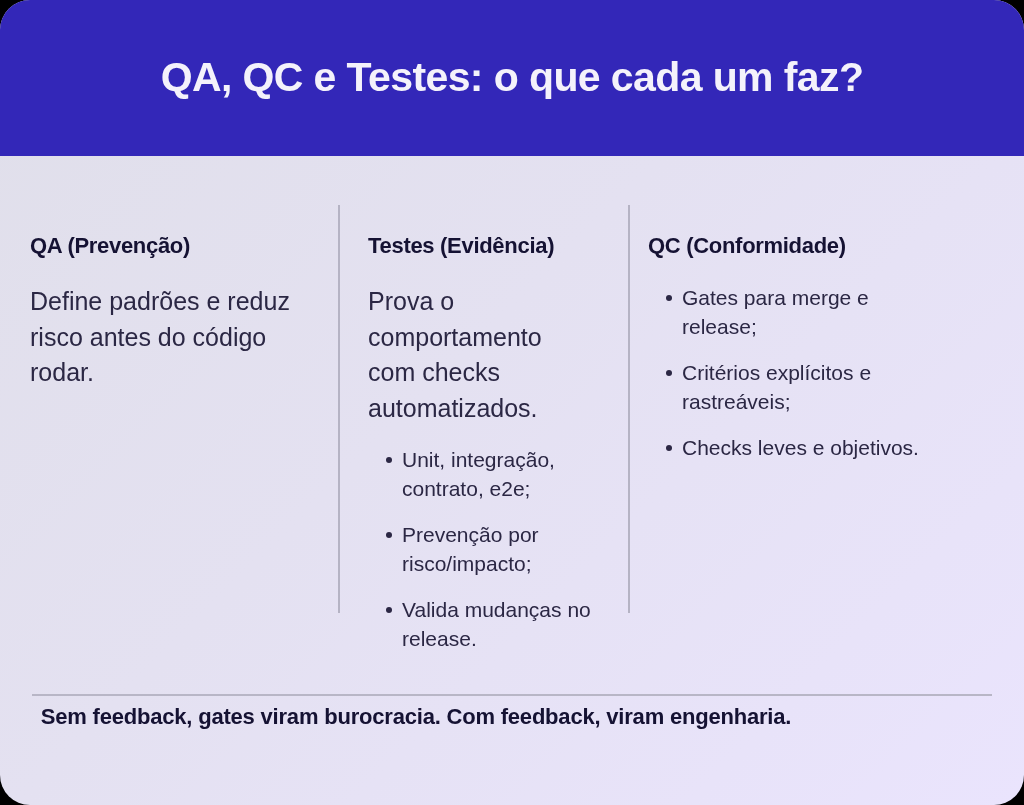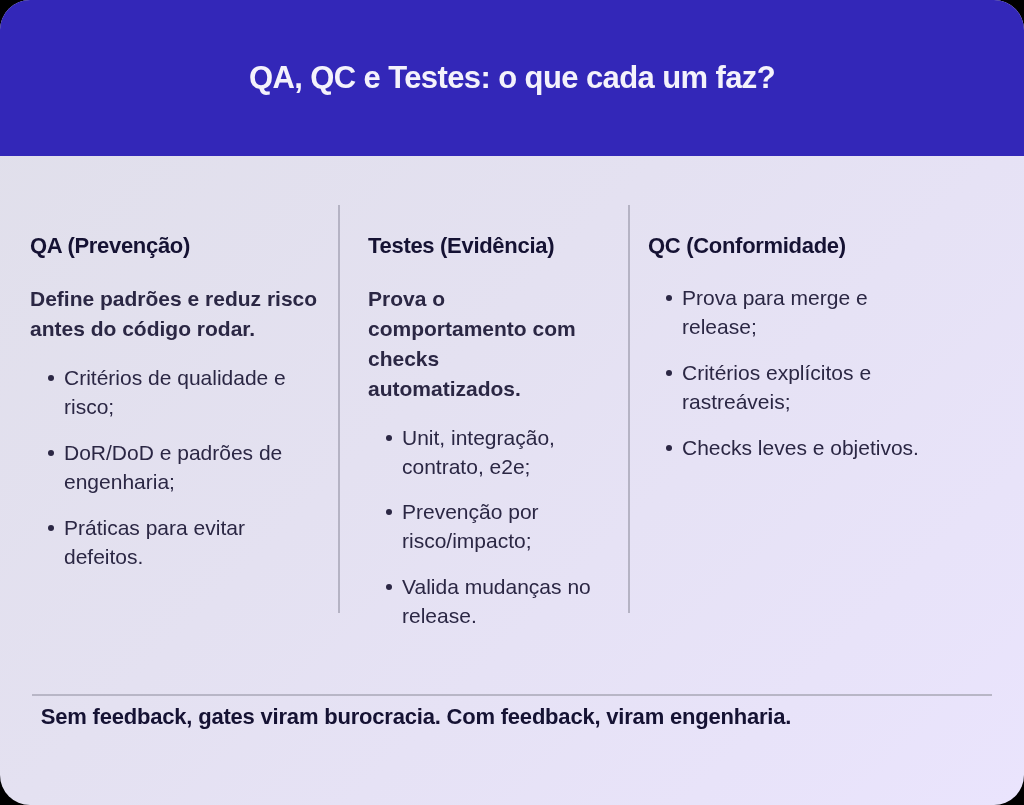--- a/index.html
+++ b/index.html
@@ -31,21 +31,21 @@
     top: 0;
     width: 1024px;
     height: 156px;
     background: #3327B8;
     display: flex;
     align-items: center;
     justify-content: center;
   }
   #header-title {
     color: #F4F2FB;
-    font-size: 31px;
+    font-size: 41px;
     font-weight: bold;
     letter-spacing: -0.6px;
     text-align: center;
     line-height: 1.1;
     margin: 0;
     padding: 0 40px;
   }
 
   
   #columns {
@@ -76,24 +76,24 @@
   .col-heading {
     color: #151233;
     font-size: 22px;
     font-weight: bold;
     letter-spacing: -0.3px;
     line-height: 1.15;
     margin: 0 0 26px 0;
   }
   .col-desc {
     color: #2B2744;
-    font-size: 21px;
+    font-size: 25px;
     line-height: 1.42;
     margin: 0 0 20px 0;
-    font-weight: 700;
+    font-weight: 400;
   }
   .col-list {
     list-style: none;
     margin: 0;
     padding: 0 0 0 18px;
   }
   .col-list li {
     position: relative;
     color: #2B2744;
     font-size: 21px;
@@ -141,45 +141,40 @@
 
   <div id="header-band">
     <h1 id="header-title">QA, QC e Testes: o que cada um faz?</h1>
   </div>
 
   <div id="columns">
 
     <div class="column col-1">
       <h2 class="col-heading">QA (Prevenção)</h2>
       <p class="col-desc">Define padrões e reduz risco antes do código rodar.</p>
-      <ul class="col-list">
-        <li>Critérios de qualidade e risco;</li>
-        <li>DoR/DoD e padrões de engenharia;</li>
-        <li>Práticas para evitar defeitos.</li>
-      </ul>
     </div>
 
     <div class="divider"></div>
 
     <div class="column col-2">
       <h2 class="col-heading">Testes (Evidência)</h2>
       <p class="col-desc">Prova o comportamento com checks automatizados.</p>
       <ul class="col-list">
         <li>Unit, integração, contrato, e2e;</li>
         <li>Prevenção por risco/impacto;</li>
         <li>Valida mudanças no release.</li>
       </ul>
     </div>
 
     <div class="divider"></div>
 
     <div class="column col-3">
       <h2 class="col-heading">QC (Conformidade)</h2>
       <ul class="col-list">
-        <li>Prova para merge e release;</li>
+        <li>Gates para merge e release;</li>
         <li>Critérios explícitos e rastreáveis;</li>
         <li>Checks leves e objetivos.</li>
       </ul>
     </div>
 
   </div>
 
   <div id="footer-rule"></div>
   <p id="footer-text">Sem feedback, gates viram burocracia. Com feedback, viram engenharia.</p>
 

